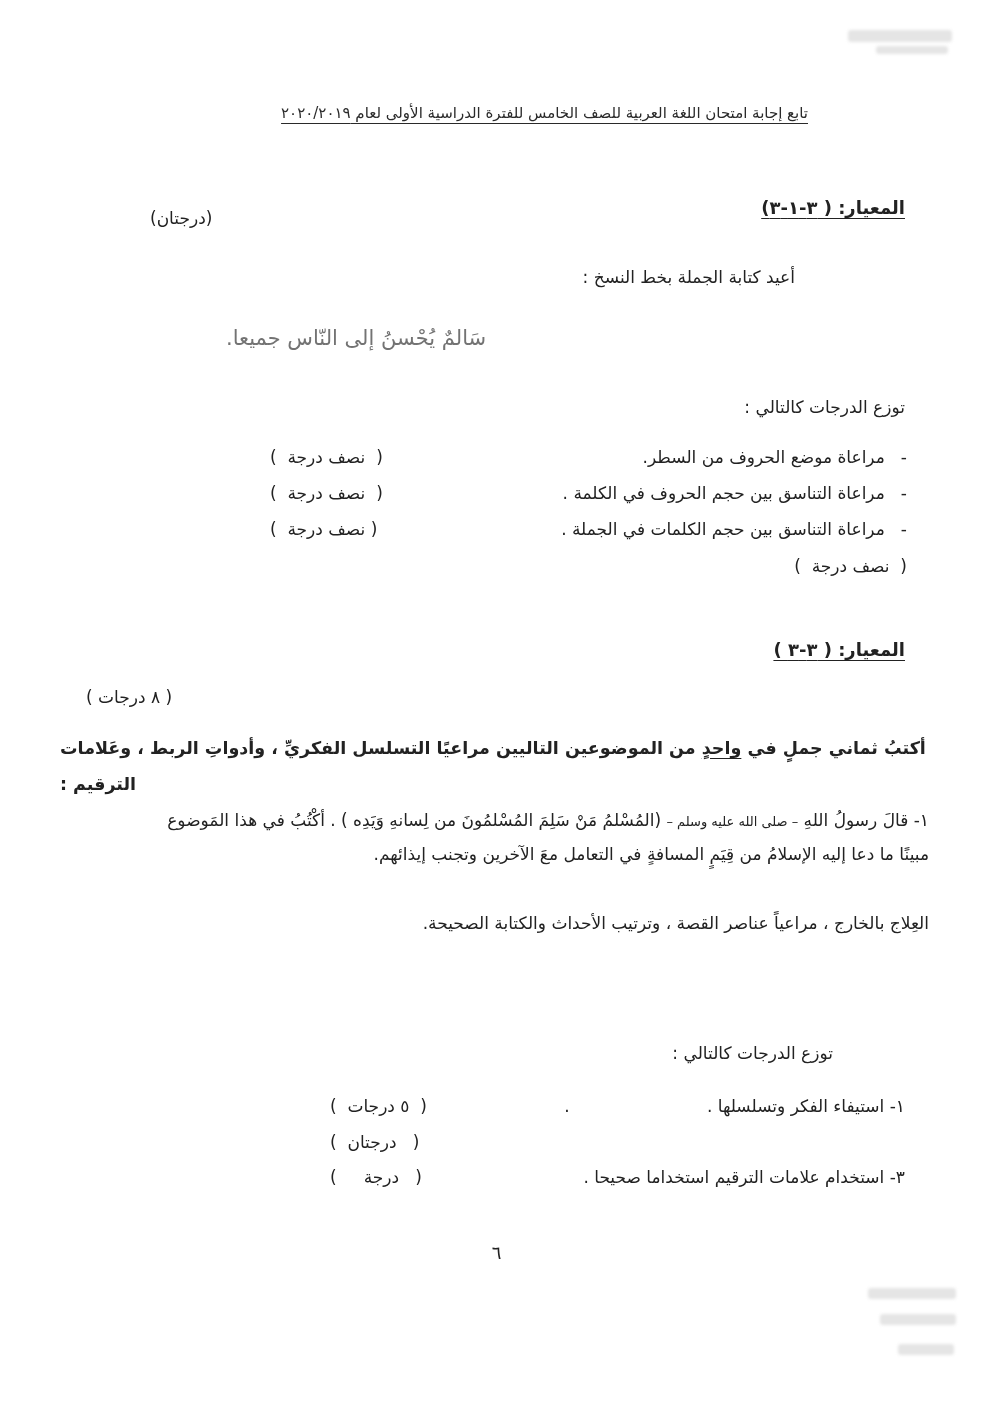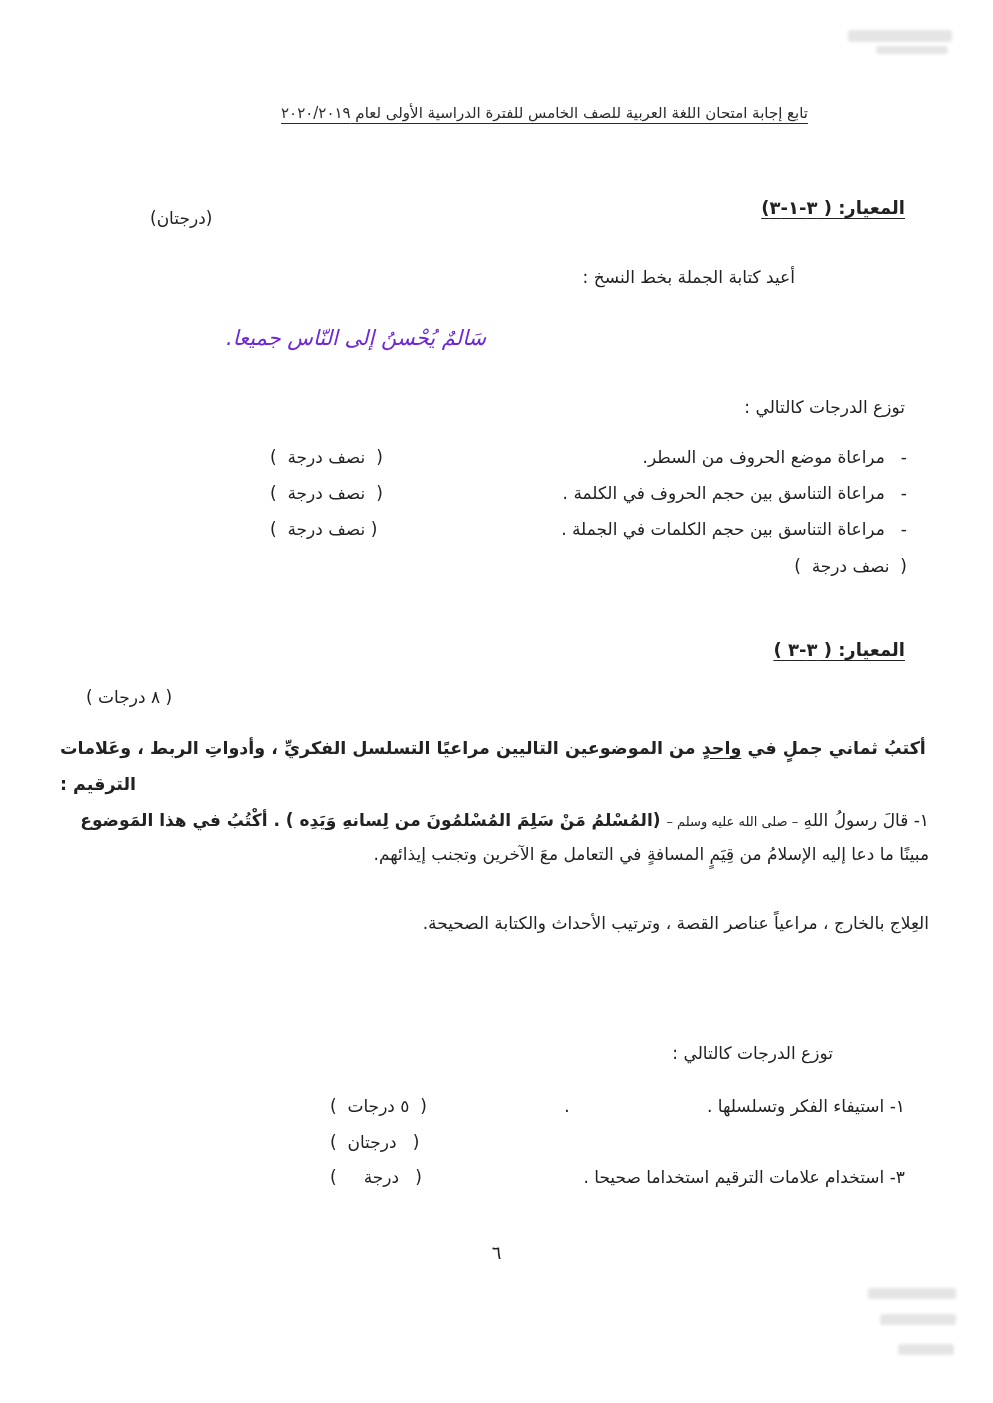--- a/index.html
+++ b/index.html
@@ -43,23 +43,22 @@
 
   .c1-score { top: 208px; left: 150px; font-size: 17px; white-space: nowrap; }
   .c2-total { top: 687px; left: 86px; font-size: 17px; white-space: nowrap; }
 
   .c1-instruction { top: 267px; right: 198px; font-size: 17px; white-space: nowrap; }
 
   .sample-sentence {
     top: 326px;
     left: 226px;
     font-size: 21px;
-    color: #6d28d9;
+    color: #737373;
     white-space: nowrap;
-    font-style: italic;
   }
 
   .dist-heading { font-size: 17px; white-space: nowrap; }
   .dist1 { top: 397px; right: 88px; }
   .dist2 { top: 1043px; right: 160px; }
 
   .c1row {
     right: 86px;
     left: 270px;
     display: flex;
@@ -88,21 +87,21 @@
   .topic {
     right: 64px;
     left: 50px;
     font-size: 17px;
     line-height: 2.0;
     text-align: right;
   }
   .topic1 { top: 803px; }
   .topic2 { top: 906px; }
   .tline { white-space: nowrap; }
-  .b { font-weight: bold; }
+  .b { font-weight: normal; }
   .small { font-size: 13px; }
 
   .c2row {
     right: 88px;
     left: 330px;
     display: flex;
     justify-content: space-between;
     align-items: baseline;
     font-size: 17px;
   }

